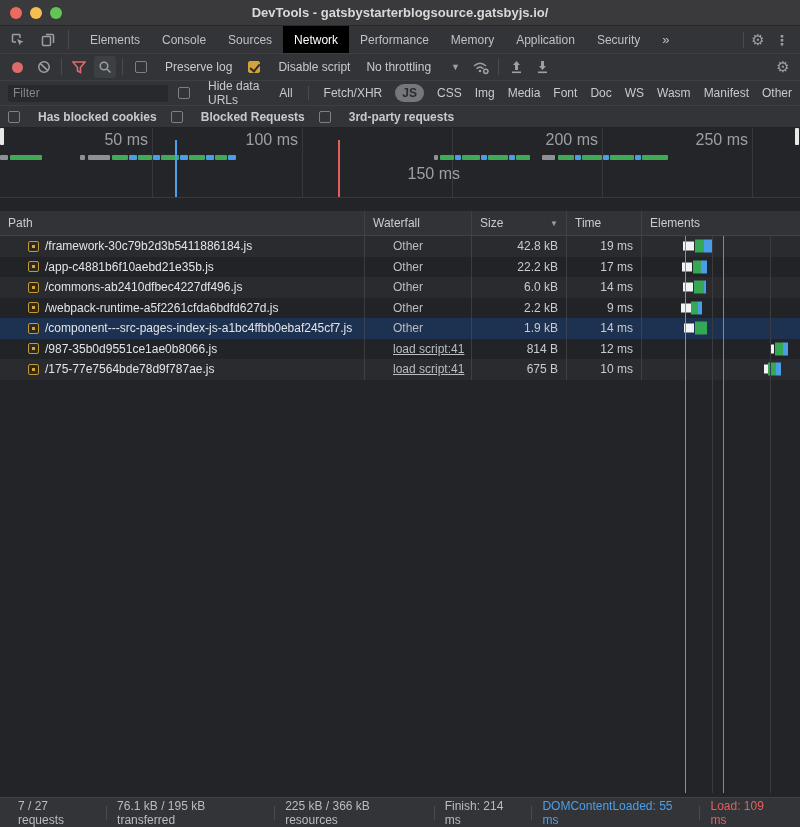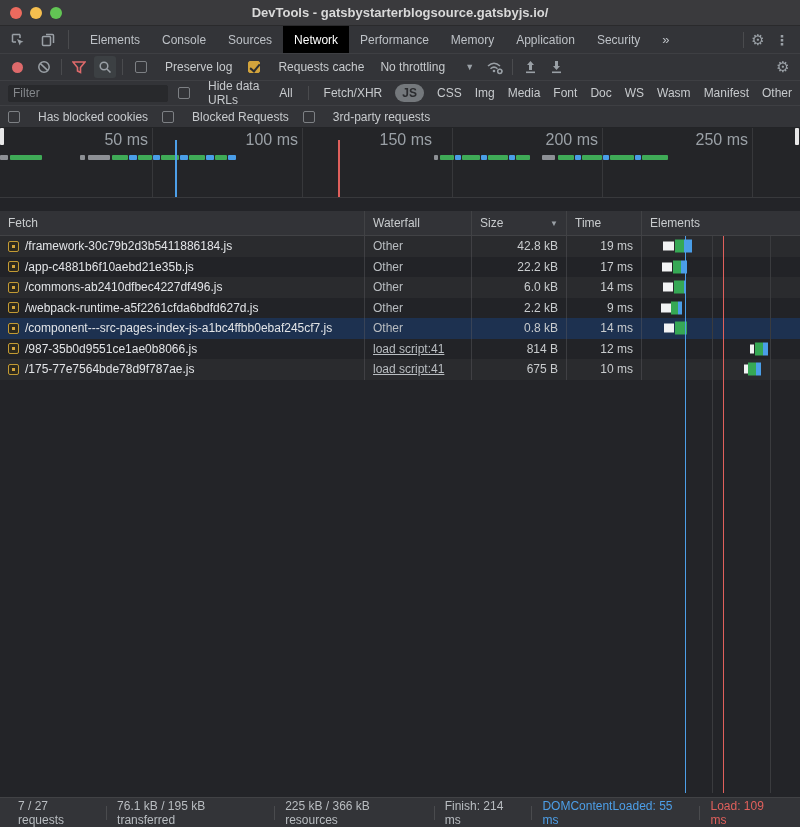--- a/index.html
+++ b/index.html
@@ -47,21 +47,21 @@
     padding:0 8px; font-size:12px; color:#c7cacd; border-bottom:1px solid #3e3f43; flex:0 0 25px; }
   .filter-input { width:160px; height:17px; background:#28292c; border:1px solid #28292c; border-radius:2px;
     color:#c7cacd; font-size:12px; padding:0 4px; outline:none; font-family:"Liberation Sans",sans-serif; }
   .filter-input::placeholder { color:#84878b; }
   .pills { display:flex; align-items:center; gap:13px; }
   .pill { color:#c7cacd; padding:2px 0; }
   .pill.selected { background:#74787c; color:#2b2c2f; padding:2px 7px; border-radius:9px; font-weight:bold; }
 
   
   .checkrow { height:22px; background:#333438; display:flex; align-items:center; gap:14px; padding:0 8px;
-    font-size:12px; color:#c7cacd; border-bottom:1px solid #232427; flex:0 0 22px; }
+    font-size:12px; color:#c7cacd; border-bottom:1px solid #232427; flex:0 0 22px;font-weight:bold; }
 
   
   .overview { height:70px; background:#242528; position:relative; flex:0 0 70px; border-bottom:1px solid #38393c; }
   .ov-grid { position:absolute; top:0; bottom:0; width:1px; background:#37383b; }
   .ov-label { position:absolute; top:3px; font-size:16px; color:#9aa0a6; text-align:right; width:56px; }
   .ov-seg { position:absolute; top:27px; height:5px; border-radius:1px; }
   .ov-seg.gray { background:#8d9095; } .ov-seg.green { background:#3fab57; } .ov-seg.blue { background:#4a9ee8; }
   .ov-line { position:absolute; top:12px; bottom:0; width:2px; }
   .ov-handle { position:absolute; top:0; width:4px; height:17px; background:#e8e8e8; border-radius:1px; }
 
@@ -74,21 +74,21 @@
   .th:last-child { border-right:none; }
   .sort-caret { position:absolute; right:8px; font-size:8px; color:#9aa0a6; }
   .tbody { position:relative; flex:1 1 auto; }
   .wf-overlay { position:absolute; top:0; bottom:0; left:0; right:0; pointer-events:none; }
   .wf-vline { position:absolute; top:0; bottom:4px; width:1px; }
   .row { height:20.5px; display:grid; grid-template-columns:365px 107px 95px 75px 158px; font-size:12px;
     position:relative; }
   .row.odd { background:#2a2b2e; } .row.even { background:#222327; }
   .row.selected { background:#1d3150; }
   .cell { display:flex; align-items:center; padding:0 8px; border-right:1px solid rgba(90,92,96,.45);
-    overflow:hidden; white-space:nowrap; }
+    overflow:hidden; white-space:nowrap;margin-left:20px; }
   .cell:last-child { border-right:none; }
   .cell.path { color:#e2e4e7; gap:6px; }
   .cell.initiator { color:#b9bdc1; }
   .cell.initiator .link { text-decoration:underline; }
   .cell.num { justify-content:flex-end; color:#c9ccce; }
   .js-icon { width:11px; height:11px; border:1.5px solid #c29a34; border-radius:2px; flex:0 0 11px;
     position:relative; background:#2e2a1d; }
   .js-icon::after { content:""; position:absolute; left:3px; top:3px; width:3px; height:3px; background:#d3a43c; }
   .wf-cell { position:relative; }
   .wf-seg { position:absolute; top:50%; transform:translateY(-50%); }
@@ -182,21 +182,21 @@
           <path class="st" d="M9 9 L12.5 12.5"></path>
         </svg>
     </div>
     <div class="vsep" style="height:16px;"></div>
     <div class="cb-group">
       <span class="cb"></span>
       <span>Preserve log</span>
     </div>
     <div class="cb-group">
       <span class="cb checked"></span>
-      <span>Requests cache</span>
+      <span>Disable script</span>
     </div>
     <div class="cb-group" style="gap:10px;">
       <span>No throttling</span>
       <span class="caret">▼</span>
     </div>
     <div class="tool-icon">
       <svg width="18" height="15" viewBox="0 0 18 15">
         <path class="st" d="M2 6 Q8 0.5 14 6"></path>
         <path class="st" d="M4.5 8.7 Q8 5.5 11.5 8.7"></path>
         <circle class="fl" cx="8" cy="11" r="1.3"></circle>
@@ -262,21 +262,21 @@
   </div>
 
   <div class="overview" id="overview">
     <div class="ov-handle" style="left:0;"></div>
     <div class="ov-handle" style="left:795px;"></div>
   <div class="ov-grid" style="left: 152px;"></div>
       <div class="ov-label" style="left: 92px;">50 ms</div>
       <div class="ov-grid" style="left: 302px;"></div>
       <div class="ov-label" style="left: 242px;">100 ms</div>
       <div class="ov-grid" style="left: 452px;"></div>
-      <div class="ov-label" style="left: 376px;">150 ms</div>
+      <div class="ov-label" style="left: 404px; margin-top: 34px;">150 ms</div>
       <div class="ov-grid" style="left: 602px;"></div>
       <div class="ov-label" style="left: 542px;">200 ms</div>
       <div class="ov-grid" style="left: 752px;"></div>
       <div class="ov-label" style="left: 692px;">250 ms</div>
       <div class="ov-seg gray" style="left: 0px; width: 8px;"></div>
       <div class="ov-seg green" style="left: 10px; width: 32px;"></div>
       <div class="ov-seg gray" style="left: 80px; width: 5px;"></div>
       <div class="ov-seg gray" style="left: 88px; width: 22px;"></div>
       <div class="ov-seg green" style="left: 112px; width: 16px;"></div>
       <div class="ov-seg blue" style="left: 129px; width: 8px;"></div>
@@ -304,21 +304,21 @@
       <div class="ov-seg green" style="left: 610px; width: 24px;"></div>
       <div class="ov-seg blue" style="left: 635px; width: 6px;"></div>
       <div class="ov-seg green" style="left: 642px; width: 26px;"></div>
       <div class="ov-line" style="left: 175px; background: rgb(77, 159, 232);"></div>
       <div class="ov-line" style="width: 1.5px; left: 338px; background: rgb(224, 96, 92);"></div>
     </div>
 
   <div class="tablewrap">
     <div class="gapstrip"></div>
     <div class="thead">
-      <div class="th">Fetch</div>
+      <div class="th">Path</div>
       <div class="th">Waterfall</div>
       <div class="th">
           <span>Size</span>
           <span class="sort-caret">▼</span>
         </div>
       <div class="th">Time</div>
       <div class="th">Elements</div>
     </div>
     <div class="tbody" id="tbody">
 
@@ -391,21 +391,21 @@
       </div>
 
       <div class="row selected">
         <div class="cell path">
             <span class="js-icon"></span>
             <span>/component---src-pages-index-js-a1bc4ffbb0ebaf245cf7.js</span>
           </div>
         <div class="cell initiator">
             <span>Other</span>
           </div>
-        <div class="cell num">0.8 kB</div>
+        <div class="cell num">1.9 kB</div>
         <div class="cell num">14 ms</div>
         <div class="cell wf-cell">
             <div class="wf-seg white" style="left: 22px; width: 10px;"></div>
             <div class="wf-seg green" style="left: 33px; width: 12px;"></div>
           </div>
       </div>
 
       <div class="row even">
         <div class="cell path">
             <span class="js-icon"></span>

